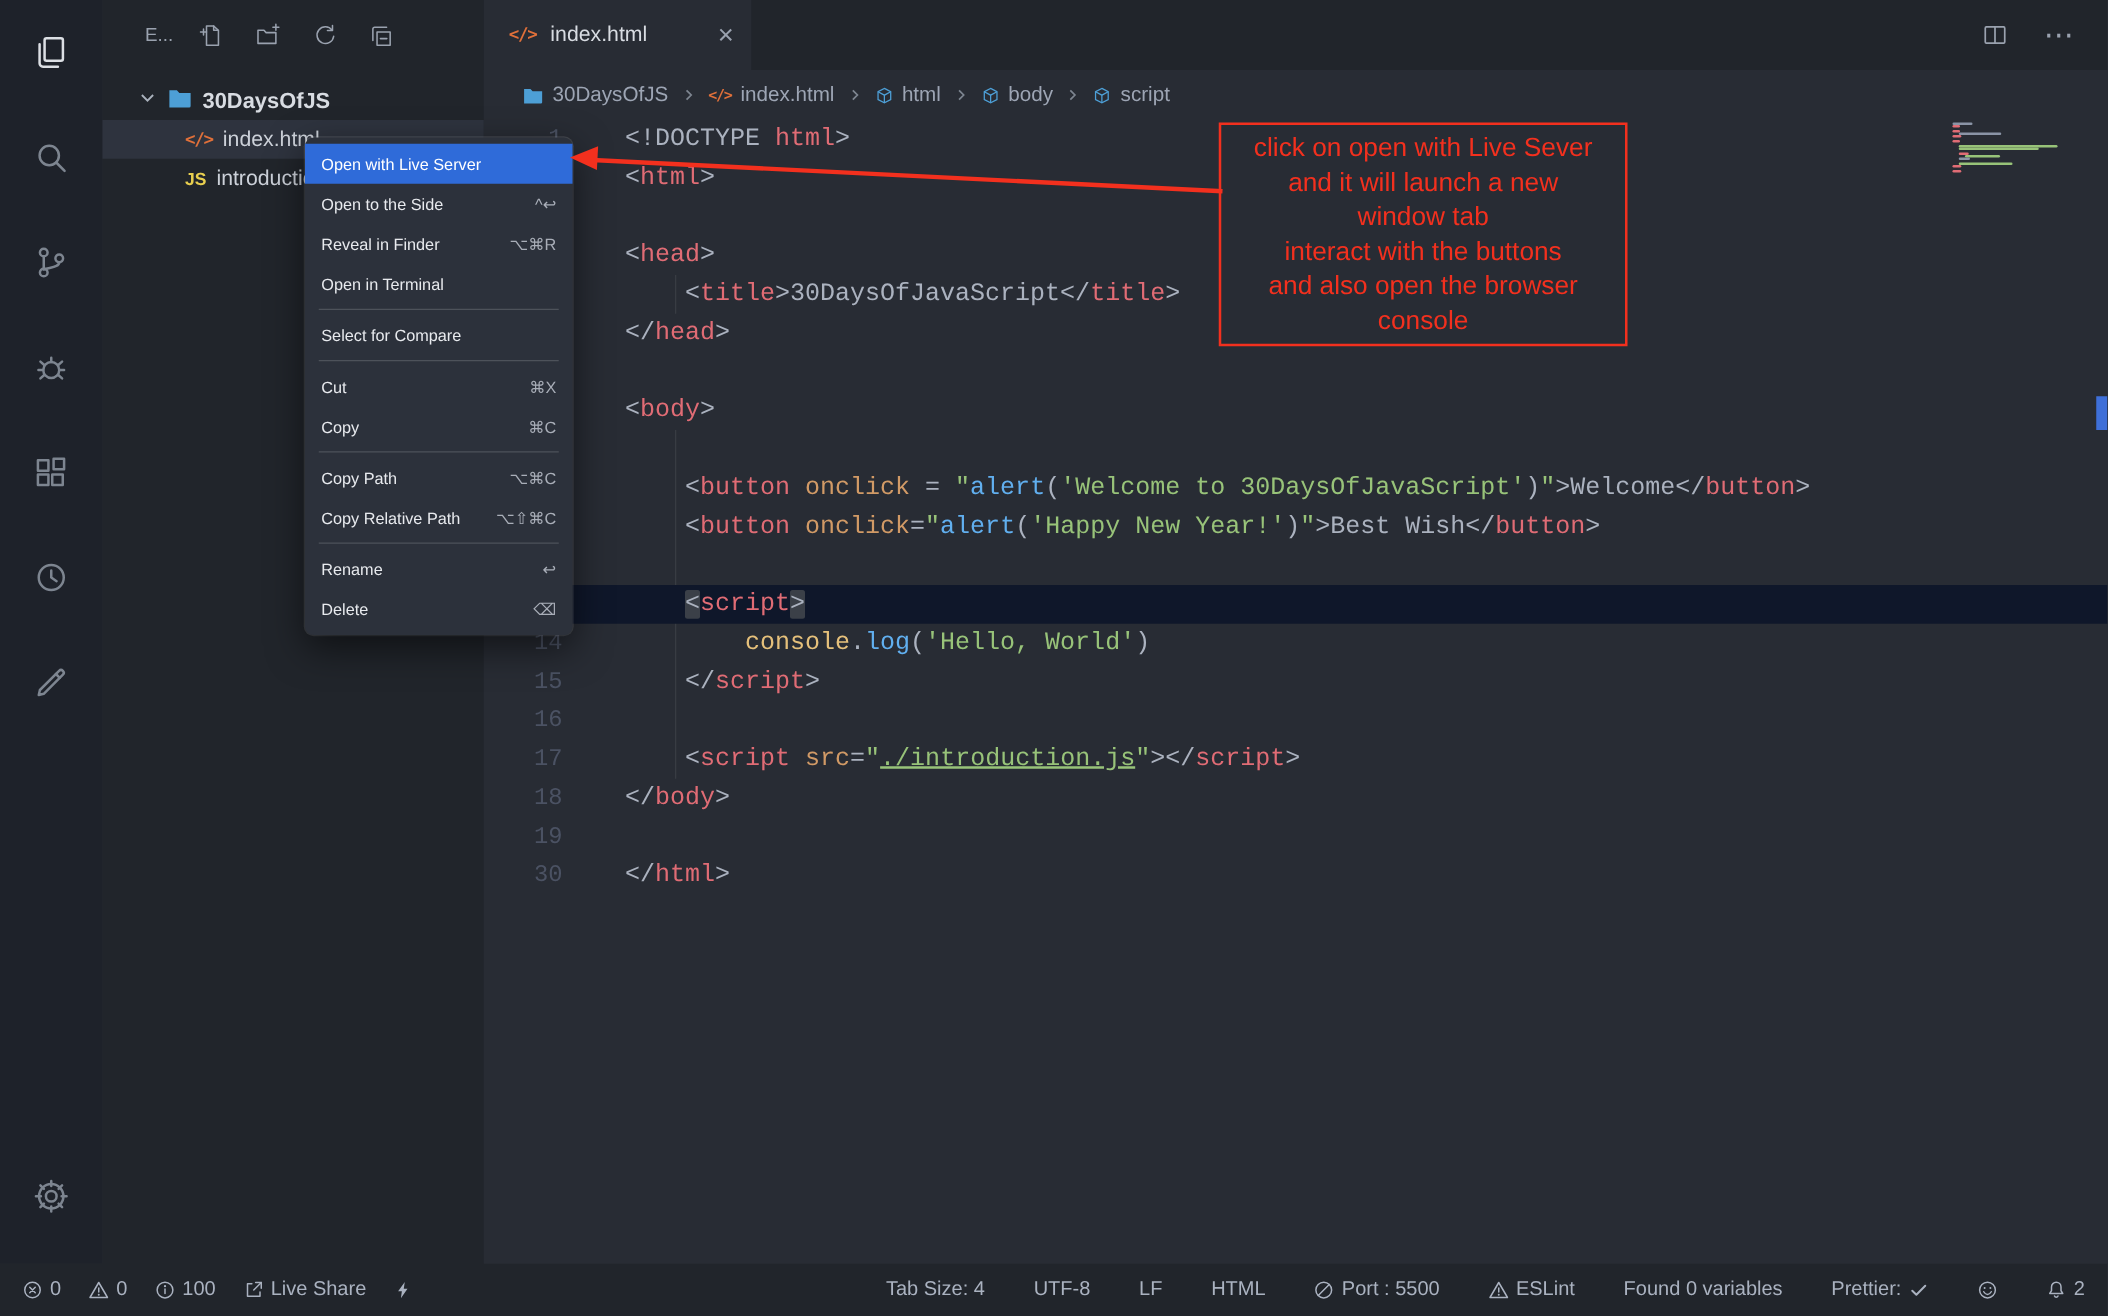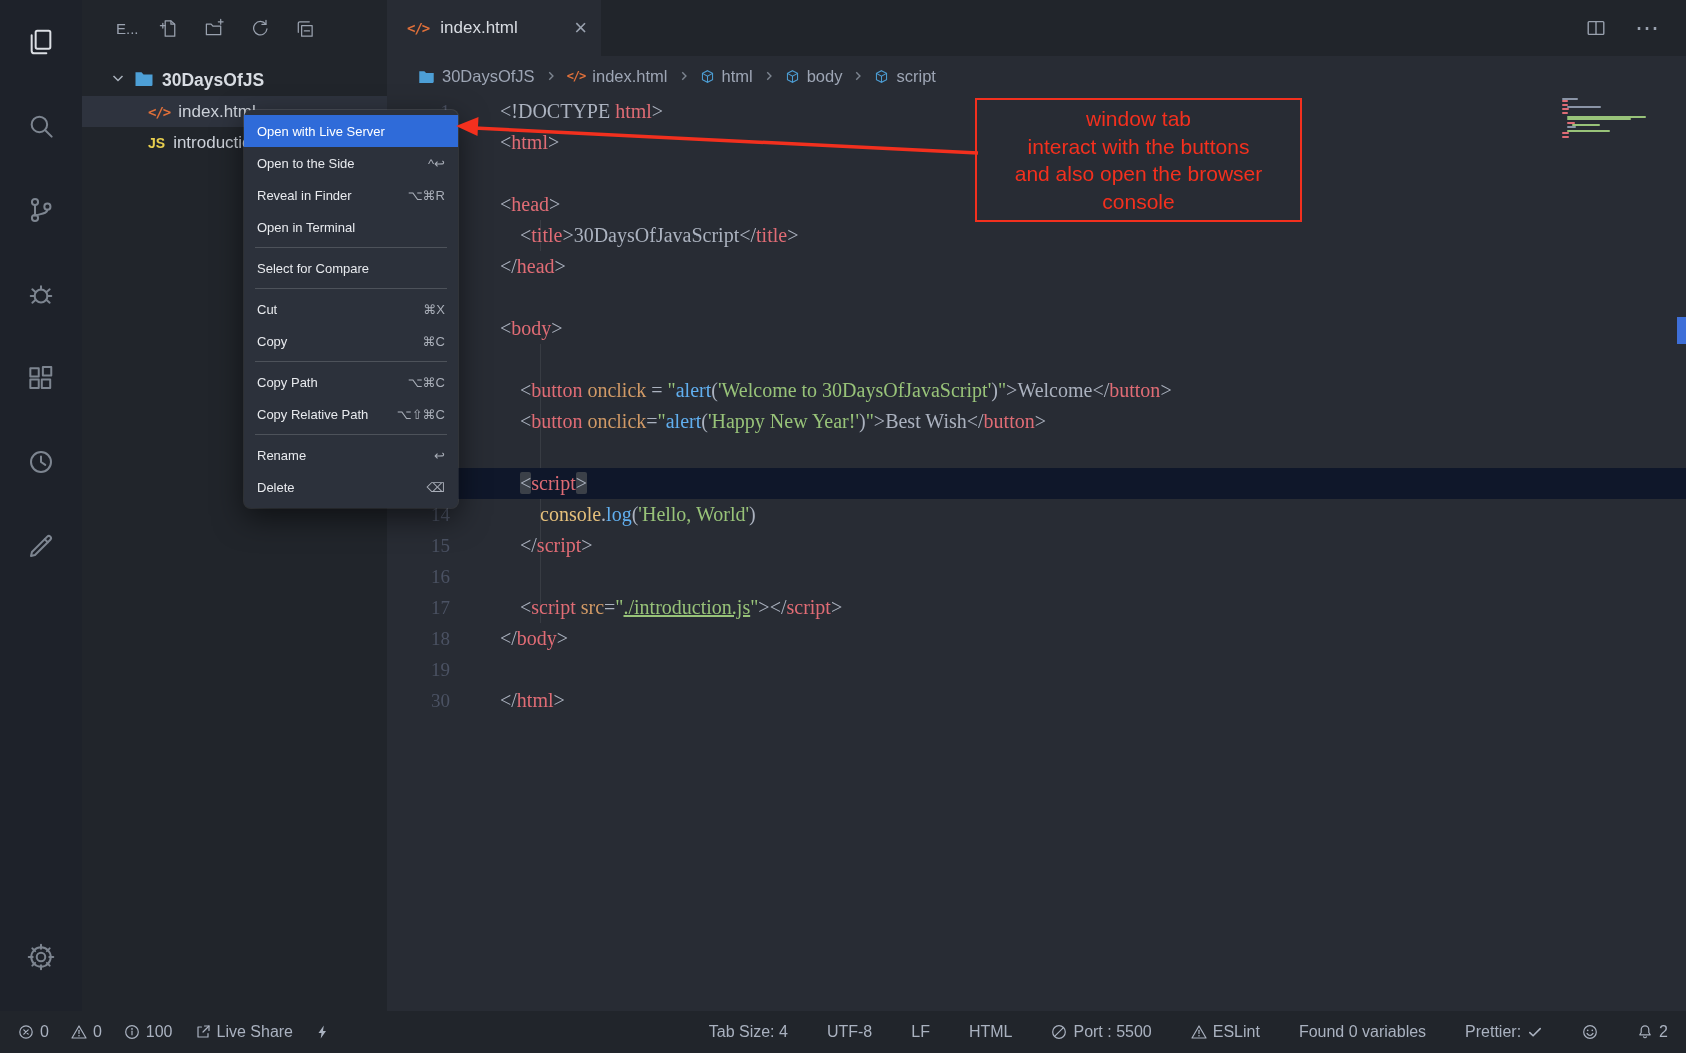--- a/index.html
+++ b/index.html
@@ -34,21 +34,21 @@
 .tab{height:56px;display:flex;align-items:center;gap:11px;padding:0 14px 0 20px;background:#282c34;color:#d8dce2;font-size:17px;width:214px;cursor:pointer}
 .tab .close{margin-left:auto;color:#9aa2af;font-size:22px;line-height:22px;cursor:pointer}
 .tab-actions{margin-left:auto;display:flex;align-items:center;gap:28px;padding-right:26px;color:#9aa2af}
 .tab-actions span{display:flex;cursor:pointer}
 .tab-actions svg{width:22px;height:22px;stroke:currentColor;fill:none;stroke-width:1.5}
 .more{font-size:24px;letter-spacing:1px;color:#9aa2af}
 .breadcrumb{height:40px;display:flex;align-items:center;padding-left:31px;color:#9da5b4;font-size:16.5px}
 .bc-item{display:flex;align-items:center;gap:7px;cursor:pointer}
 .bc-sep{margin:0 9px;display:flex}
 
-.code{position:relative;height:915px;font-family:Liberation Serif, serif;font-size:20px}
+.code{position:relative;height:915px;font-family:Liberation Mono, monospace;font-size:20px}
 .code-line{display:flex;height:31px;line-height:31px;position:relative}
 .code-line.hl{background:#0f172a}
 .line-num{width:73px;text-align:right;padding-right:10px;color:#4b5263;font-size:19px;flex:none}
 .code-line.hl .line-num{color:#9da5b4}
 .line-text{margin-left:40px;white-space:pre}
 .tk-pl{color:#abb2bf}
 .tk-tag{color:#e06c75}
 .tk-attr{color:#d19a66}
 .tk-str{color:#98c379}
 .tk-fn{color:#61afef}
@@ -431,20 +431,22 @@
         <span class="mi-label">Rename</span>
         <span class="mi-key">↩</span>
       </div>
       <div class="menu-item">
         <span class="mi-label">Delete</span>
         <span class="mi-key">⌫</span>
       </div>
     </div>
 
   <div id="annotation">
+      <div>click on open with Live Sever</div>
+      <div>and it will launch a new</div>
       <div>window tab</div>
       <div>interact with the buttons</div>
       <div>and also open the browser</div>
       <div>console</div>
     </div>
 
   <svg id="arrow-overlay">
     <line x1="978" y1="153" x2="474" y2="128" stroke="#f3301e" stroke-width="3.5"></line>
     <polygon points="456,126 478.5,117 477.5,136" fill="#f3301e"></polygon>
   </svg>

